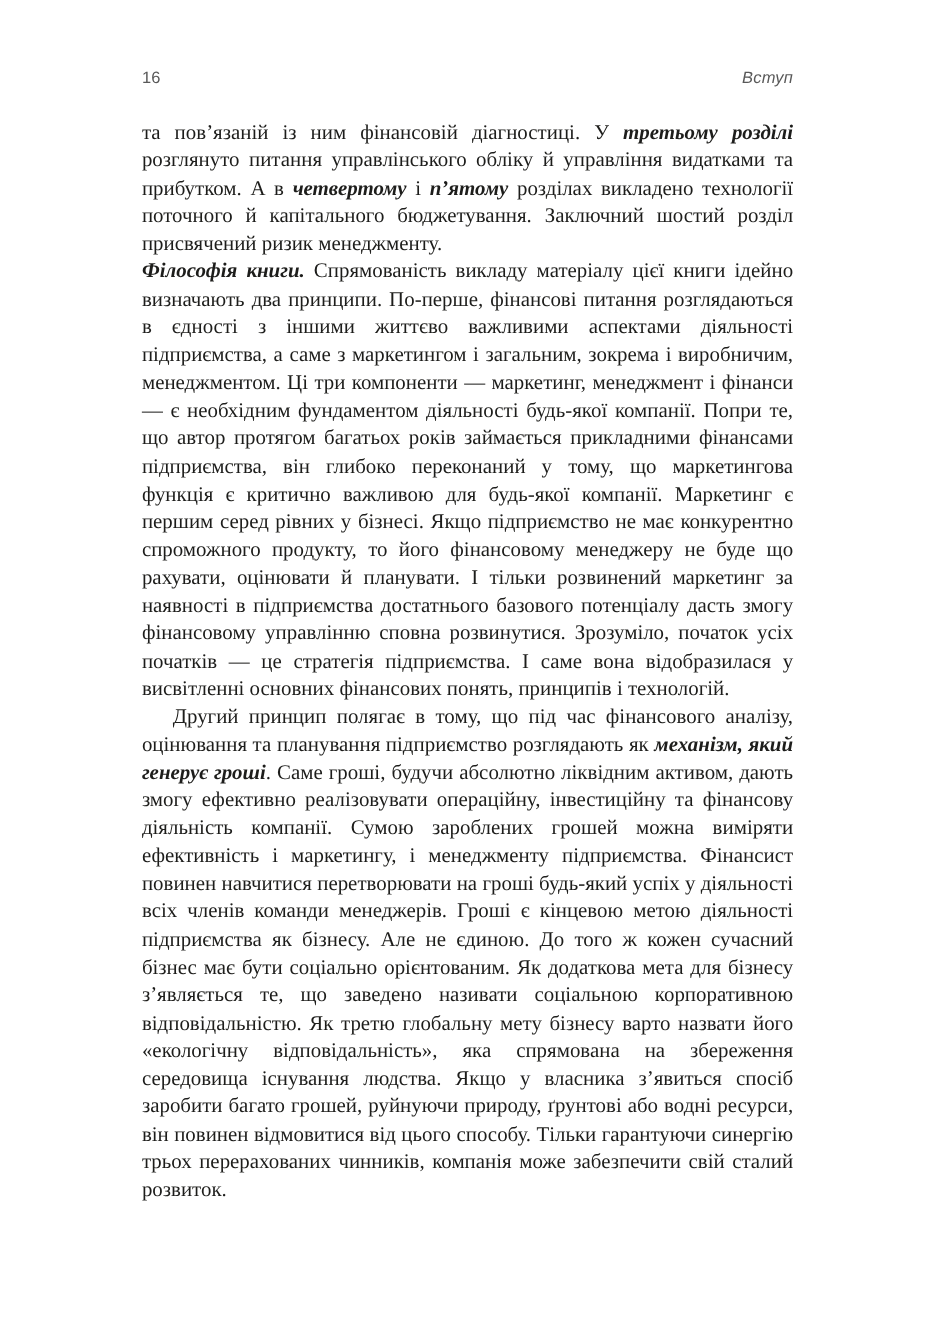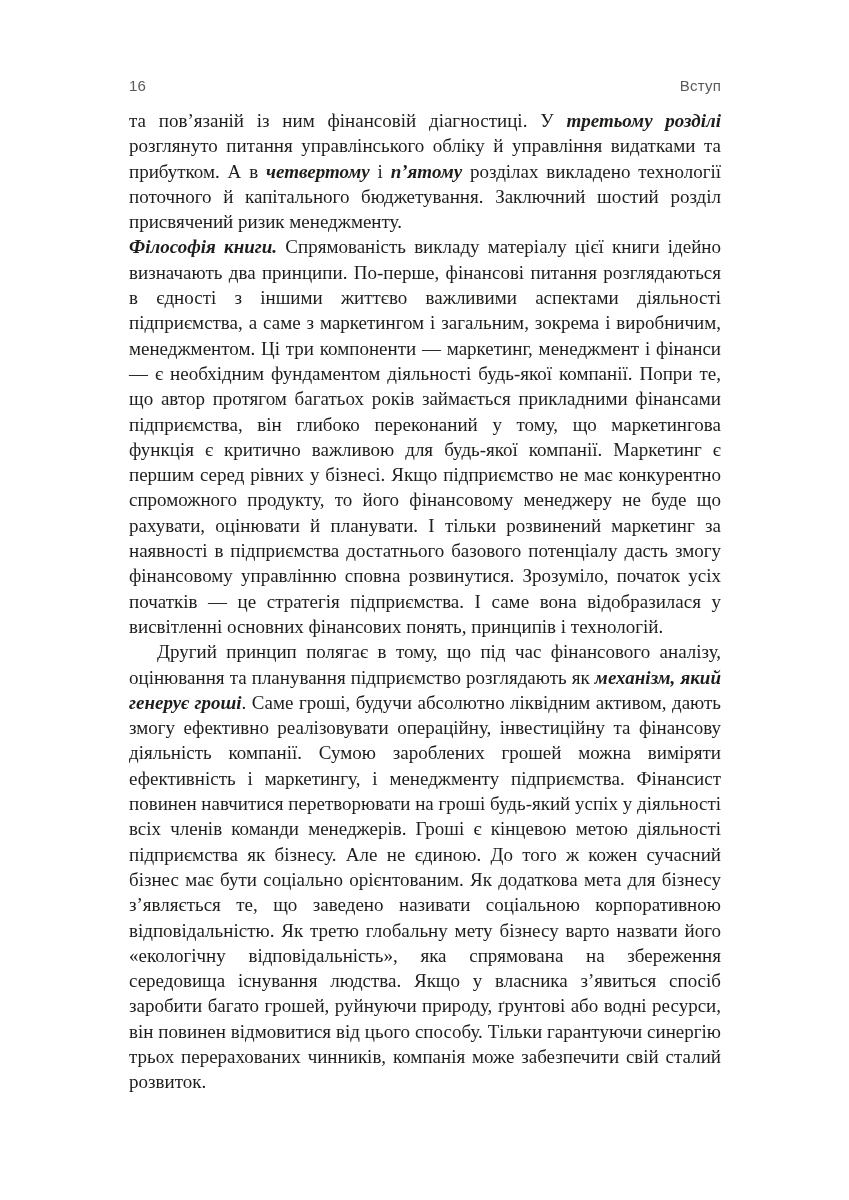--- a/index.html
+++ b/index.html
@@ -26,23 +26,23 @@
     display: flex;
     justify-content: space-between;
     align-items: baseline;
     font-family: "Liberation Sans", sans-serif;
     font-size: 15px;
     color: #595959;
     letter-spacing: 0.2px;
   }
   .folio {
     font-style: normal;
-    margin-top: 15px;
   }
   .rtitle {
+    font-style: italic;
   }
   .body-text {
     position: absolute;
     left: 129px;
     top: 108px;
     width: 592px;
     font-family: "Liberation Serif", serif;
     font-size: 19px;
     line-height: 25.3px;
     color: #1d1d1b;

